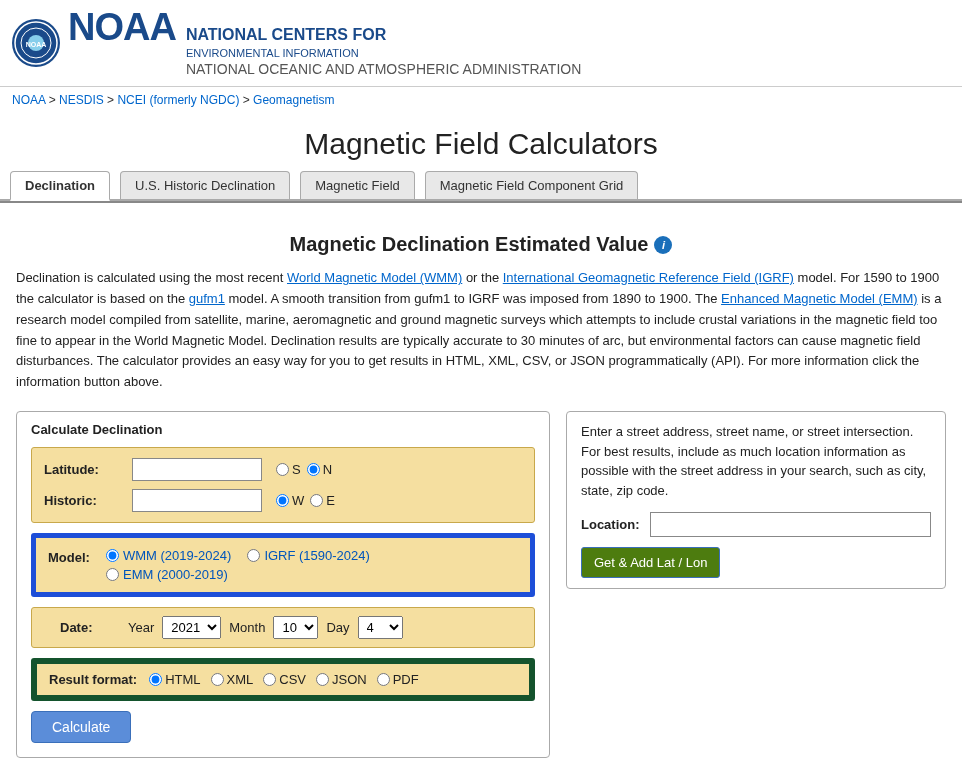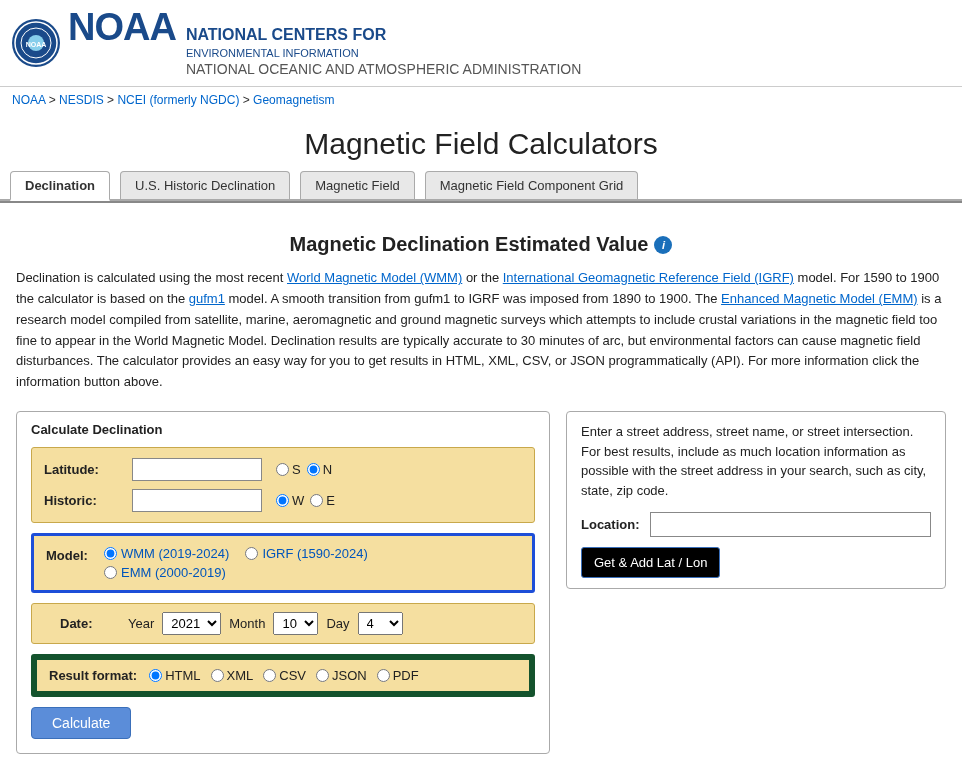--- a/index.html
+++ b/index.html
@@ -45,21 +45,21 @@
     .calc-box { border: 1px solid #aaa; border-radius: 4px; padding: 10px 14px 14px; }
 
     .form-section { background: #f5dfa0; border: 1px solid #c8a84b; border-radius: 3px; padding: 10px 12px; margin-bottom: 10px; }
     .form-row { display: flex; align-items: center; margin-bottom: 8px; gap: 8px; }
     .form-row:last-child { margin-bottom: 0; }
     .form-label { width: 80px; font-weight: bold; font-size: 13px; }
     .form-input { width: 130px; padding: 3px 5px; border: 1px solid #888; font-size: 13px; background: white; }
     .radio-group { display: flex; align-items: center; gap: 6px; margin-left: 6px; }
     .radio-group label { display: flex; align-items: center; gap: 3px; font-size: 13px; }
 
-    .model-section { background: #f5dfa0; border: 3px solid #1d4ed8; border-radius: 3px; padding: 10px 12px; margin-bottom: 10px; }
+    .model-section { background: #f5dfa0; border: 5px solid #1d4ed8; border-radius: 3px; padding: 10px 12px; margin-bottom: 10px; }
     .model-option { display: flex; align-items: center; gap: 4px; font-size: 13px; }
     .model-option a { color: #0055bb; text-decoration: none; }
     .model-section-inner { display: flex; align-items: flex-start; gap: 8px; }
     .model-section-label { font-weight: bold; width: 50px; flex-shrink: 0; padding-top: 2px; }
 
     .date-section { background: #f5dfa0; border: 1px solid #c8a84b; border-radius: 3px; padding: 8px 28px; margin-bottom: 10px; }
     .date-row { display: flex; align-items: center; gap: 8px; }
     .date-label { font-weight: bold; width: 60px; }
     .date-select { padding: 2px 4px; font-size: 13px; }
 
@@ -71,21 +71,21 @@
 
     .calc-btn { background: #5b8dd9; color: white; border: 1px solid #3a6fba; padding: 7px 20px; font-size: 14px; border-radius: 4px; cursor: pointer; }
 
     
     .lookup-box { border: 1px solid #aaa; border-radius: 4px; padding: 10px 14px; }
     .lookup-title { font-weight: bold; font-size: 14px; margin-bottom: 8px; }
     .lookup-desc { font-size: 13px; line-height: 1.5; margin-bottom: 12px; }
     .location-row { display: flex; align-items: center; gap: 10px; margin-bottom: 10px; }
     .location-label { font-weight: bold; white-space: nowrap; }
     .location-input { flex: 1; padding: 4px 6px; border: 1px solid #888; font-size: 13px; }
-    .get-lat-btn { background: #000000; color: white; border: 1px solid #3a6fba; padding: 7px 12px; font-size: 13px; border-radius: 3px; cursor: pointer; display: block; }
+    .get-lat-btn { background: #4d7c0f; color: white; border: 1px solid #3a6fba; padding: 7px 12px; font-size: 13px; border-radius: 3px; cursor: pointer; display: block; }
 
     .divider-line { border: none; border-top: 2px solid #888; margin: 0 0 14px 0; }
   </style>
 </head>
 <body>
 
 <div class="header">
   <div class="noaa-logo">
     <div class="noaa-circle">
       <svg width="44" height="44" viewBox="0 0 44 44">

